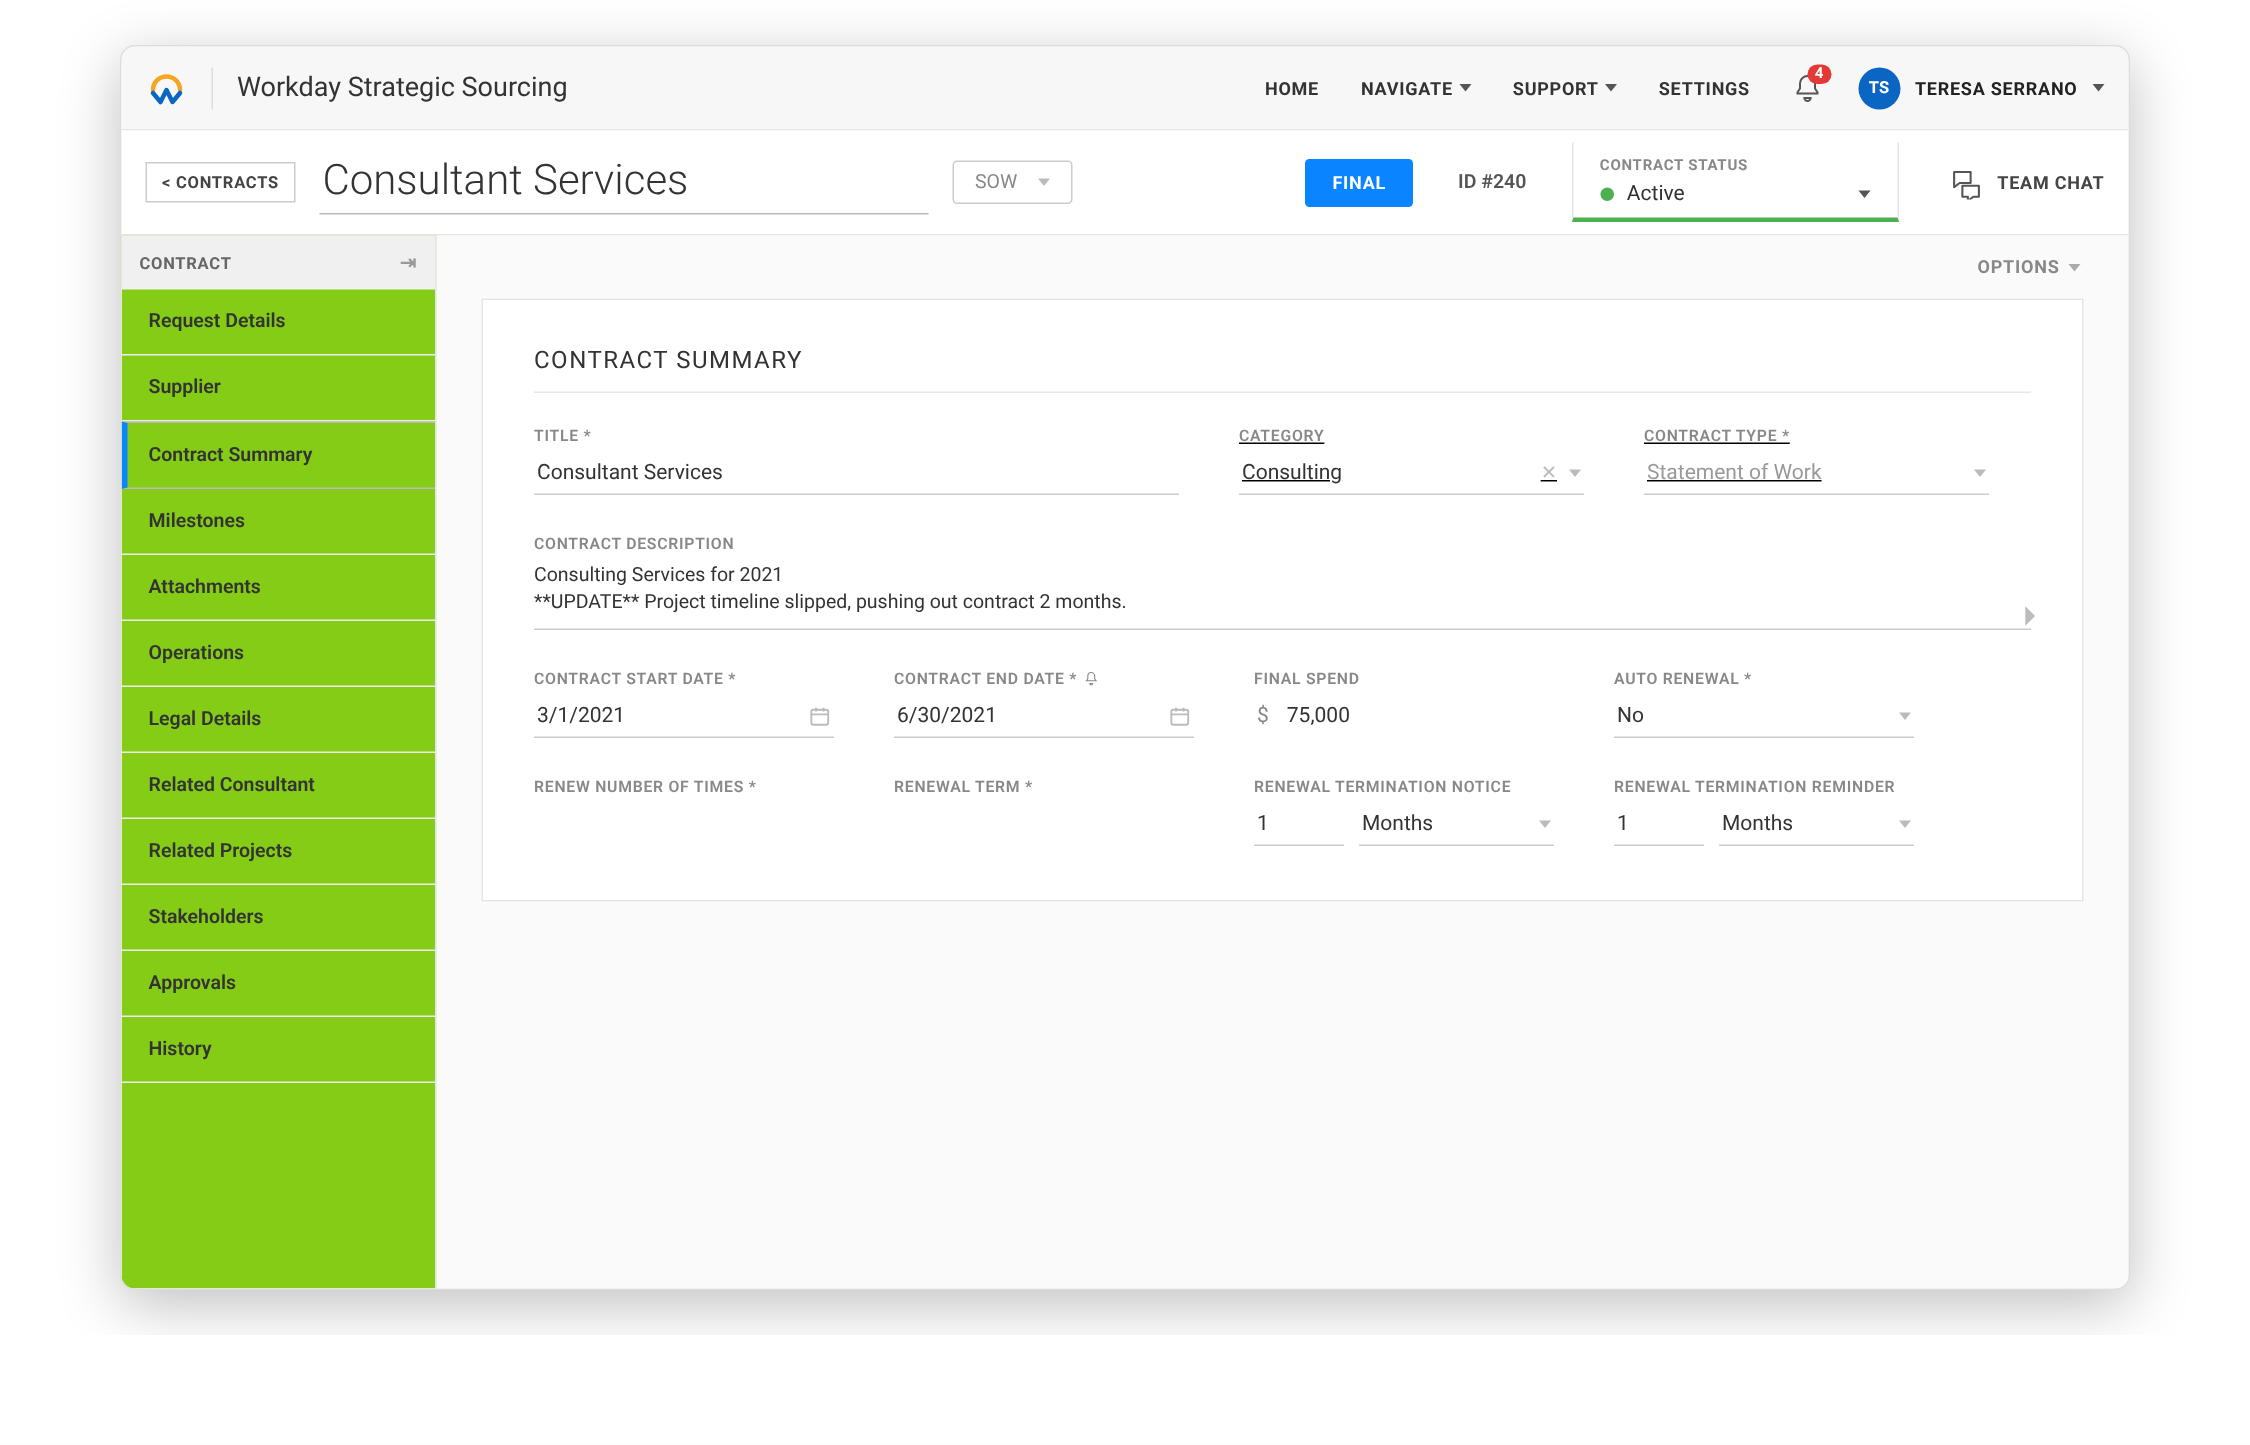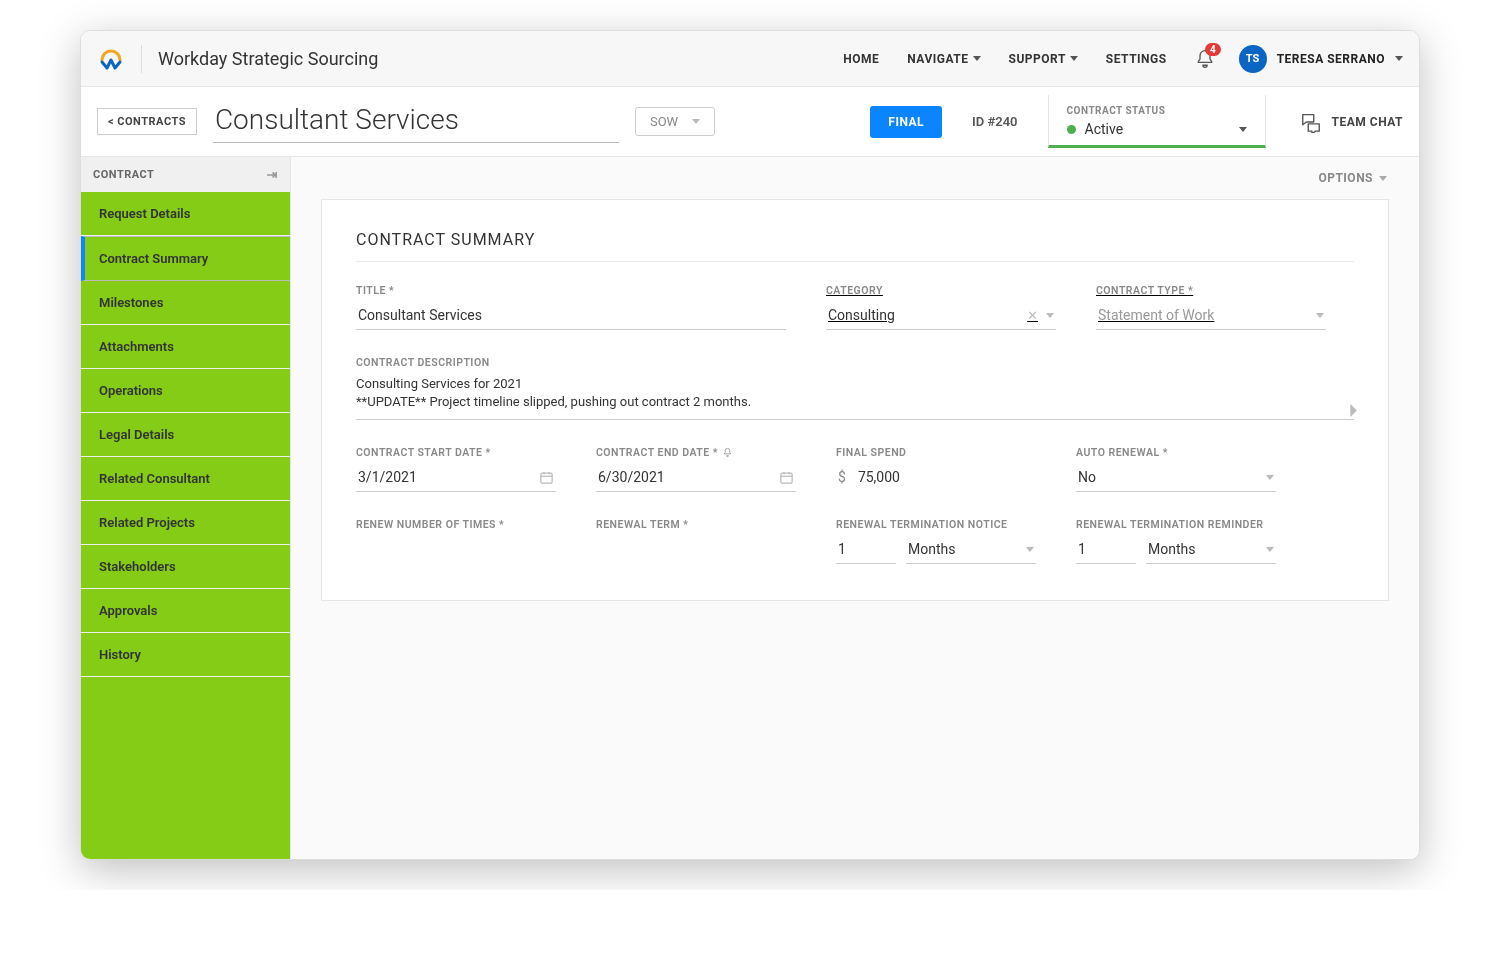--- a/index.html
+++ b/index.html
@@ -135,20 +135,21 @@
   </div>
 
   <div class="body">
     <div class="sidebar">
       <div class="sidebar-header">
         <span>CONTRACT</span>
         <span style="color:#999;font-size:13px;">⇥</span>
       </div>
       <div id="sidebar-items">
           <div class="side-item">Request Details</div>
+          <div class="side-item">Supplier</div>
           <div class="side-item active">Contract Summary</div>
           <div class="side-item">Milestones</div>
           <div class="side-item">Attachments</div>
           <div class="side-item">Operations</div>
           <div class="side-item">Legal Details</div>
           <div class="side-item">Related Consultant</div>
           <div class="side-item">Related Projects</div>
           <div class="side-item">Stakeholders</div>
           <div class="side-item">Approvals</div>
           <div class="side-item">History</div>

